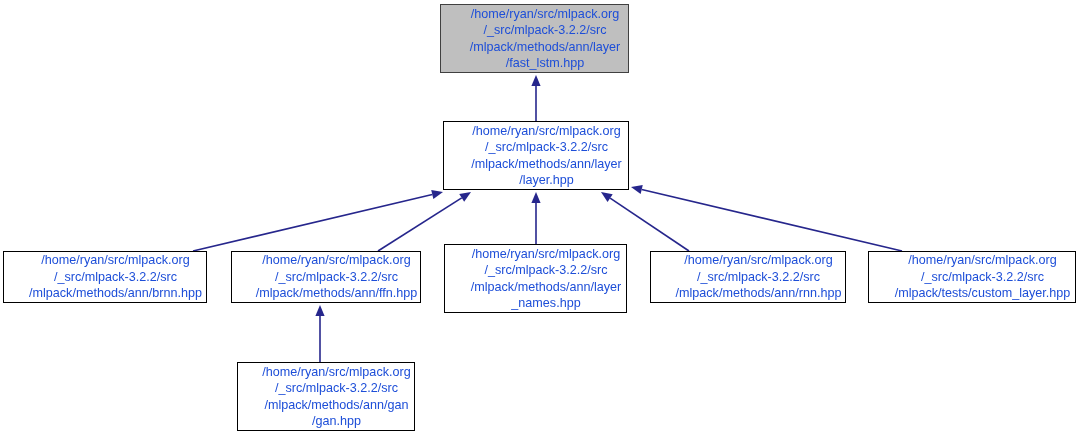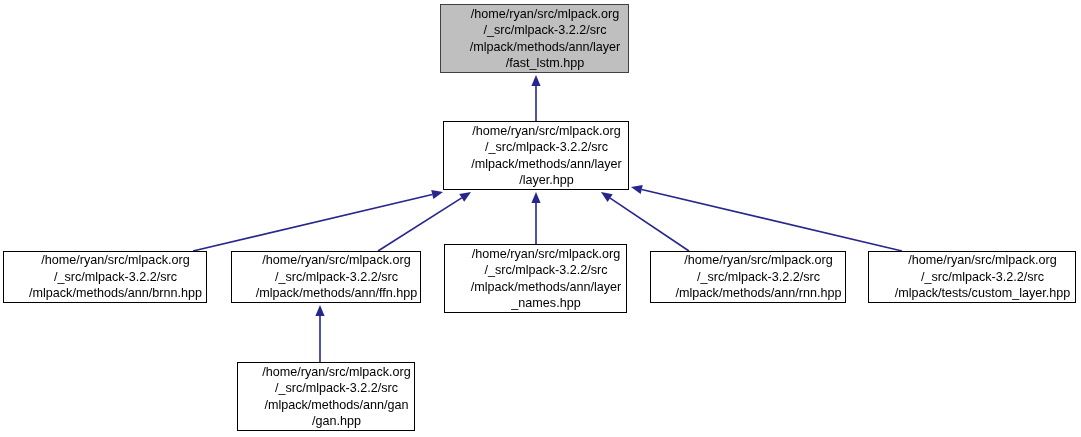--- a/index.html
+++ b/index.html
@@ -21,21 +21,21 @@
     top: 0;
     width: 1081px;
     height: 437px;
     pointer-events: none;
   }
   .node {
     position: absolute;
     box-sizing: border-box;
     border: 1px solid #000000;
     background: #ffffff;
-    color: #000000;
+    color: #1d4ed8;
     font-size: 12.6px;
     line-height: 16.4px;
     text-align: center;
     white-space: pre;
     display: flex;
     align-items: center;
     justify-content: center;
     z-index: 2;
     padding-left: 21px;
   }

